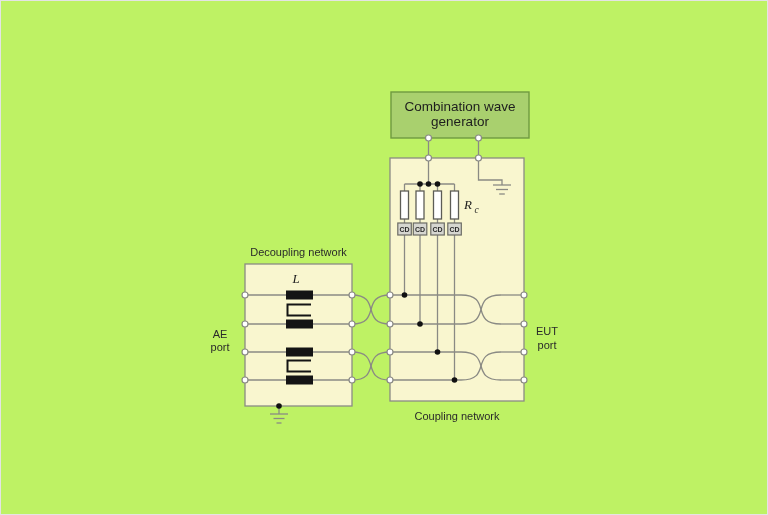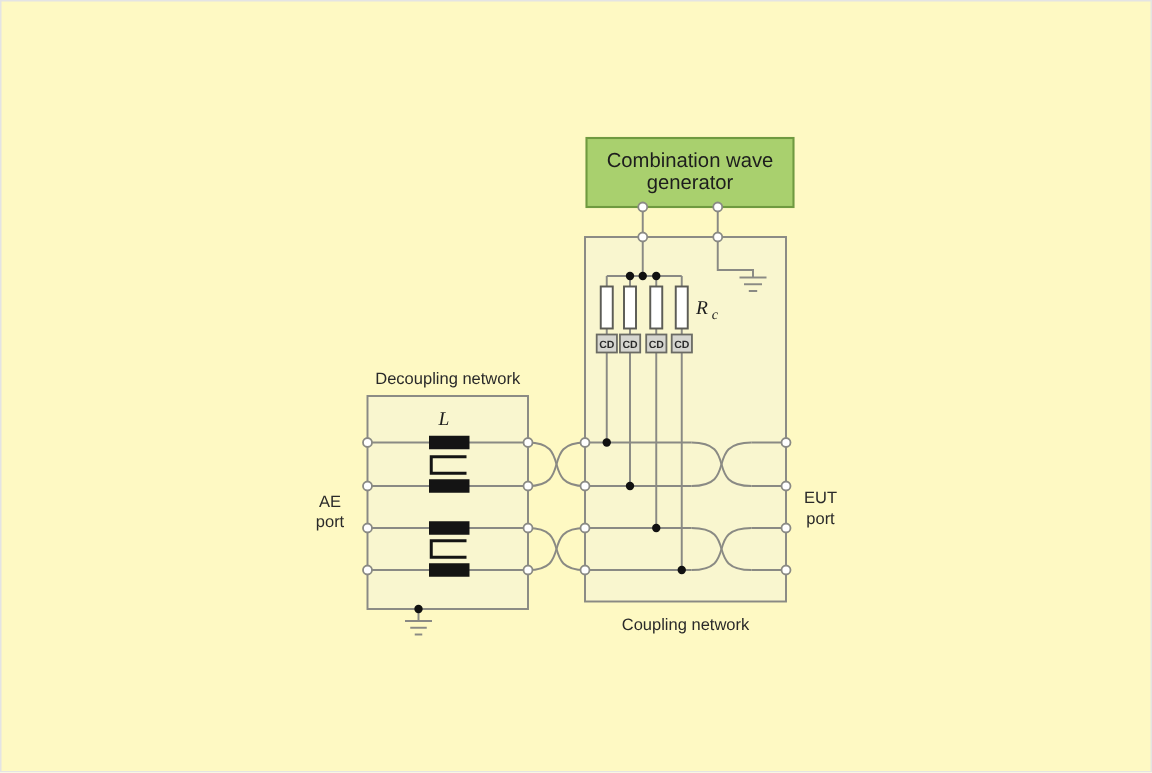--- a/index.html
+++ b/index.html
@@ -1,18 +1,18 @@
 <!DOCTYPE html>
 <html><head>
 <meta charset="utf-8">
 <style>
   html,body{margin:0;padding:0;background:#ffffff;}
   .canvas{
     position:relative;width:766px;height:513px;
-    border:1px solid #e4e4e4;background:#fef9c3;overflow:hidden;
+    border:1px solid #e4e4e4;background:#bef264;overflow:hidden;
     font-family:"Liberation Sans",sans-serif;
   }
   svg text{font-family:"Liberation Sans",sans-serif;fill:#2a2a2a;}
   .net-label{font-size:11px;}
   .port-label{font-size:11px;}
   .gen-label{font-size:13.5px;fill:#1d1d1d;}
   .cd-label{font-size:7px;font-weight:600;fill:#2b2b2b;}
   .sym-label{font-family:"Liberation Serif",serif;font-style:italic;font-size:13px;fill:#1d1d1d;}
   .sym-sub{font-family:"Liberation Serif",serif;font-style:italic;font-size:9.5px;fill:#1d1d1d;}
   .wire{stroke:#8a8a84;stroke-width:1.3;fill:none;}

